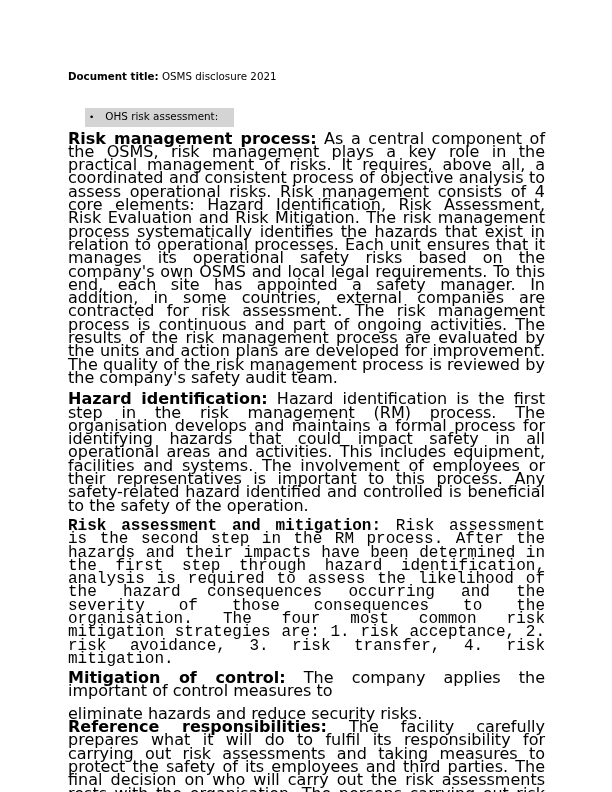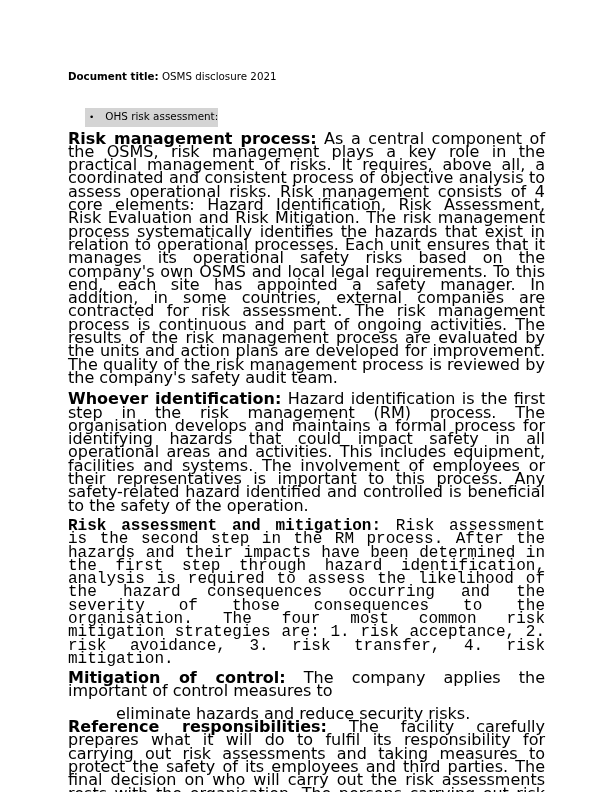--- a/index.html
+++ b/index.html
@@ -30,37 +30,37 @@
   .doc-title .label { font-weight: bold; }
   .bullet-row {
     padding-left: 17px;
     margin: 0 0 5px 0;
     font-size: 10.4px;
     line-height: 13.3px;
   }
   .highlight {
     display: inline-block;
     background: #d4d4d4;
-    padding: 2px 0 2px 4px;
+    padding: 2px 16px 2px 4px;
   }
   .bullet-marker {
     display: inline-block;
     margin-right: 11px;
     font-size: 9px;
   }
   .para {
     font-size: 16px;
     line-height: 13.3px;
     text-align: justify;
     margin: 0 0 8px 0;
   }
   .para .plabel { font-weight: bold; }
   .para-risk-mitigation { margin-bottom: 5px; font-family: Liberation Mono, monospace; }
   .para-hierarchy { margin-bottom: 0; }
-  .spaced-line { margin-top: 9px; margin-left: 48px; }
+  .spaced-line { margin-top: 9px; }
   .reference {
     font-size: 16px;
     line-height: 13.3px;
     font-style: italic;
     margin-top: 16px;
   }
 </style>
 </head>
 <body>
 
@@ -75,21 +75,21 @@
     <div class="bullet-row">
       <span class="highlight"><span class="bullet-marker">•</span><span>OHS risk assessment:</span></span>
     </div>
 
     <div class="para">
       <span class="plabel">Risk management process:</span>
       <span>As a central component of the OSMS, risk management plays a key role in the practical management of risks. It requires, above all, a coordinated and consistent process of objective analysis to assess operational risks. Risk management consists of 4 core elements: Hazard Identification, Risk Assessment, Risk Evaluation and Risk Mitigation. The risk management process systematically identifies the hazards that exist in relation to operational processes. Each unit ensures that it manages its operational safety risks based on the company's own OSMS and local legal requirements. To this end, each site has appointed a safety manager. In addition, in some countries, external companies are contracted for risk assessment. The risk management process is continuous and part of ongoing activities. The results of the risk management process are evaluated by the units and action plans are developed for improvement. The quality of the risk management process is reviewed by the company's safety audit team.</span>
     </div>
 
     <div class="para">
-      <span class="plabel">Whoever identification:</span>
+      <span class="plabel">Hazard identification:</span>
       <span>Hazard identification is the first step in the risk management (RM) process. The organisation develops and maintains a formal process for identifying hazards that could impact safety in all operational areas and activities. This includes equipment, facilities and systems. The involvement of employees or their representatives is important to this process. Any safety-related hazard identified and controlled is beneficial to the safety of the operation.</span>
     </div>
 
     <div class="para para-risk-mitigation">
       <span class="plabel">Risk assessment and mitigation:</span>
       <span>Risk assessment is the second step in the RM process. After the hazards and their impacts have been determined in the first step through hazard identification, analysis is required to assess the likelihood of the hazard consequences occurring and the severity of those consequences to the organisation. The four most common risk mitigation strategies are: 1. risk acceptance, 2. risk avoidance, 3. risk transfer, 4. risk mitigation.</span>
     </div>
 
     <div class="para para-hierarchy">
       <span class="plabel">Mitigation of control:</span>

